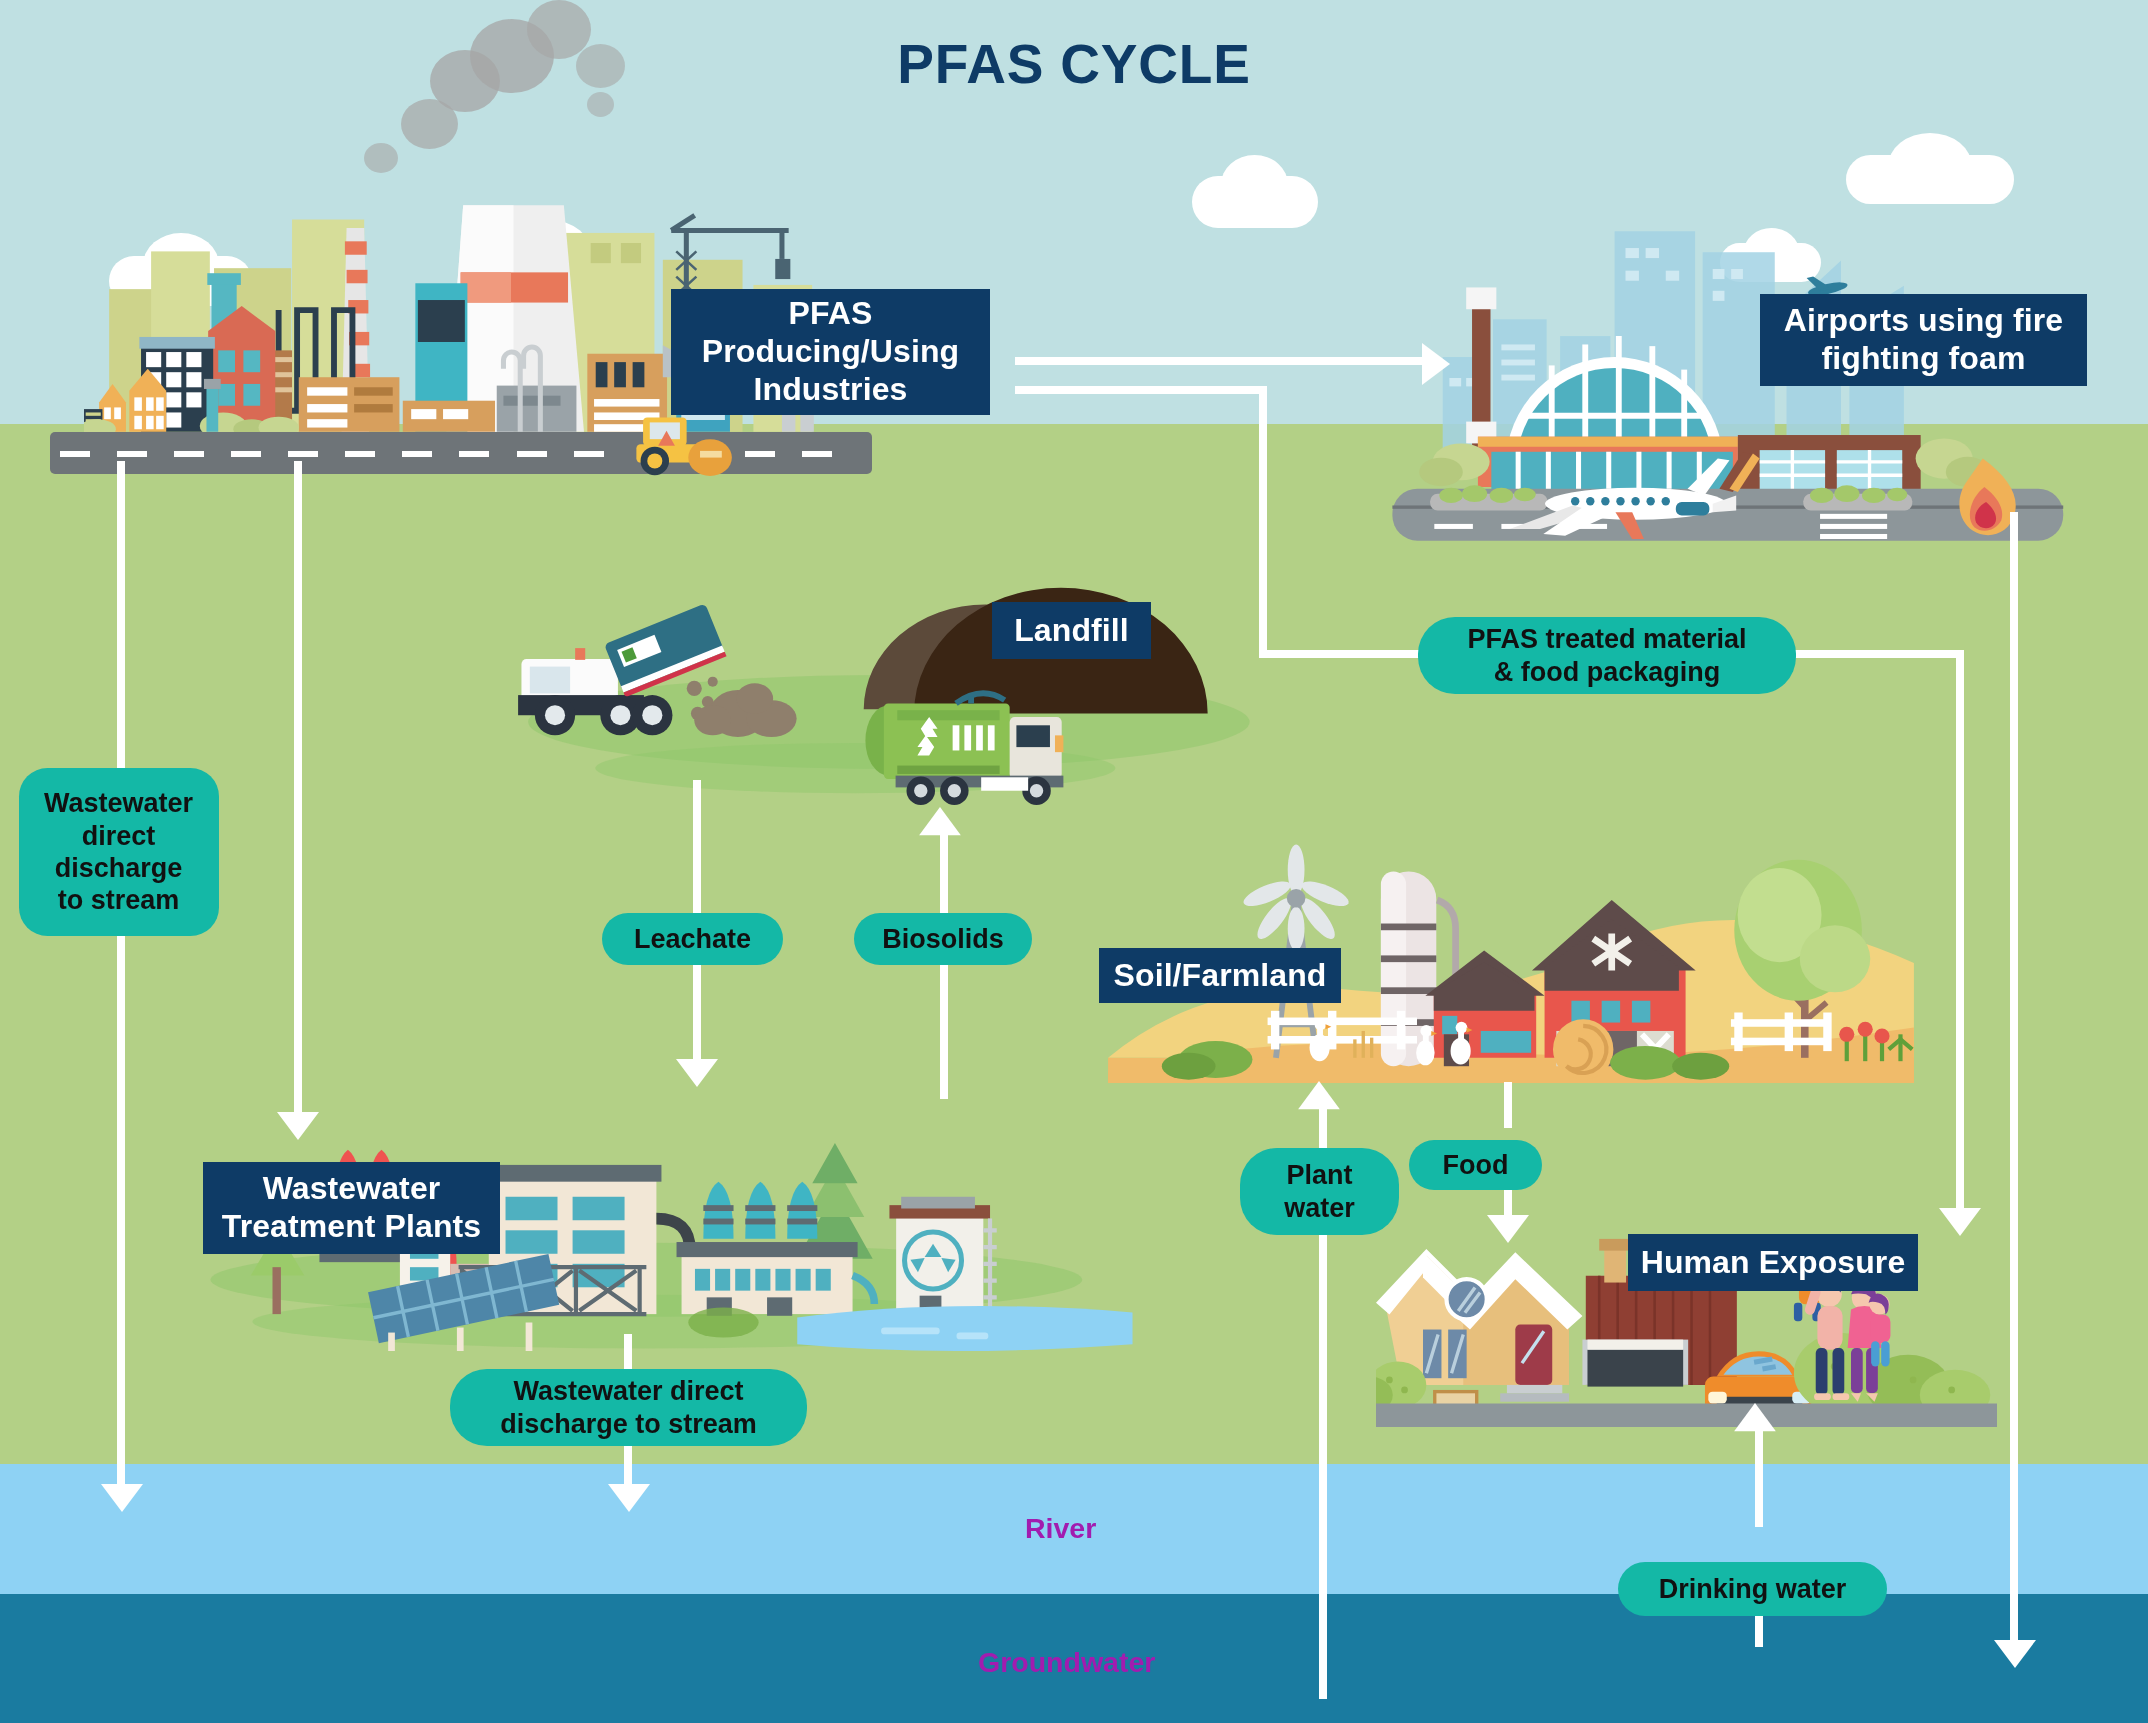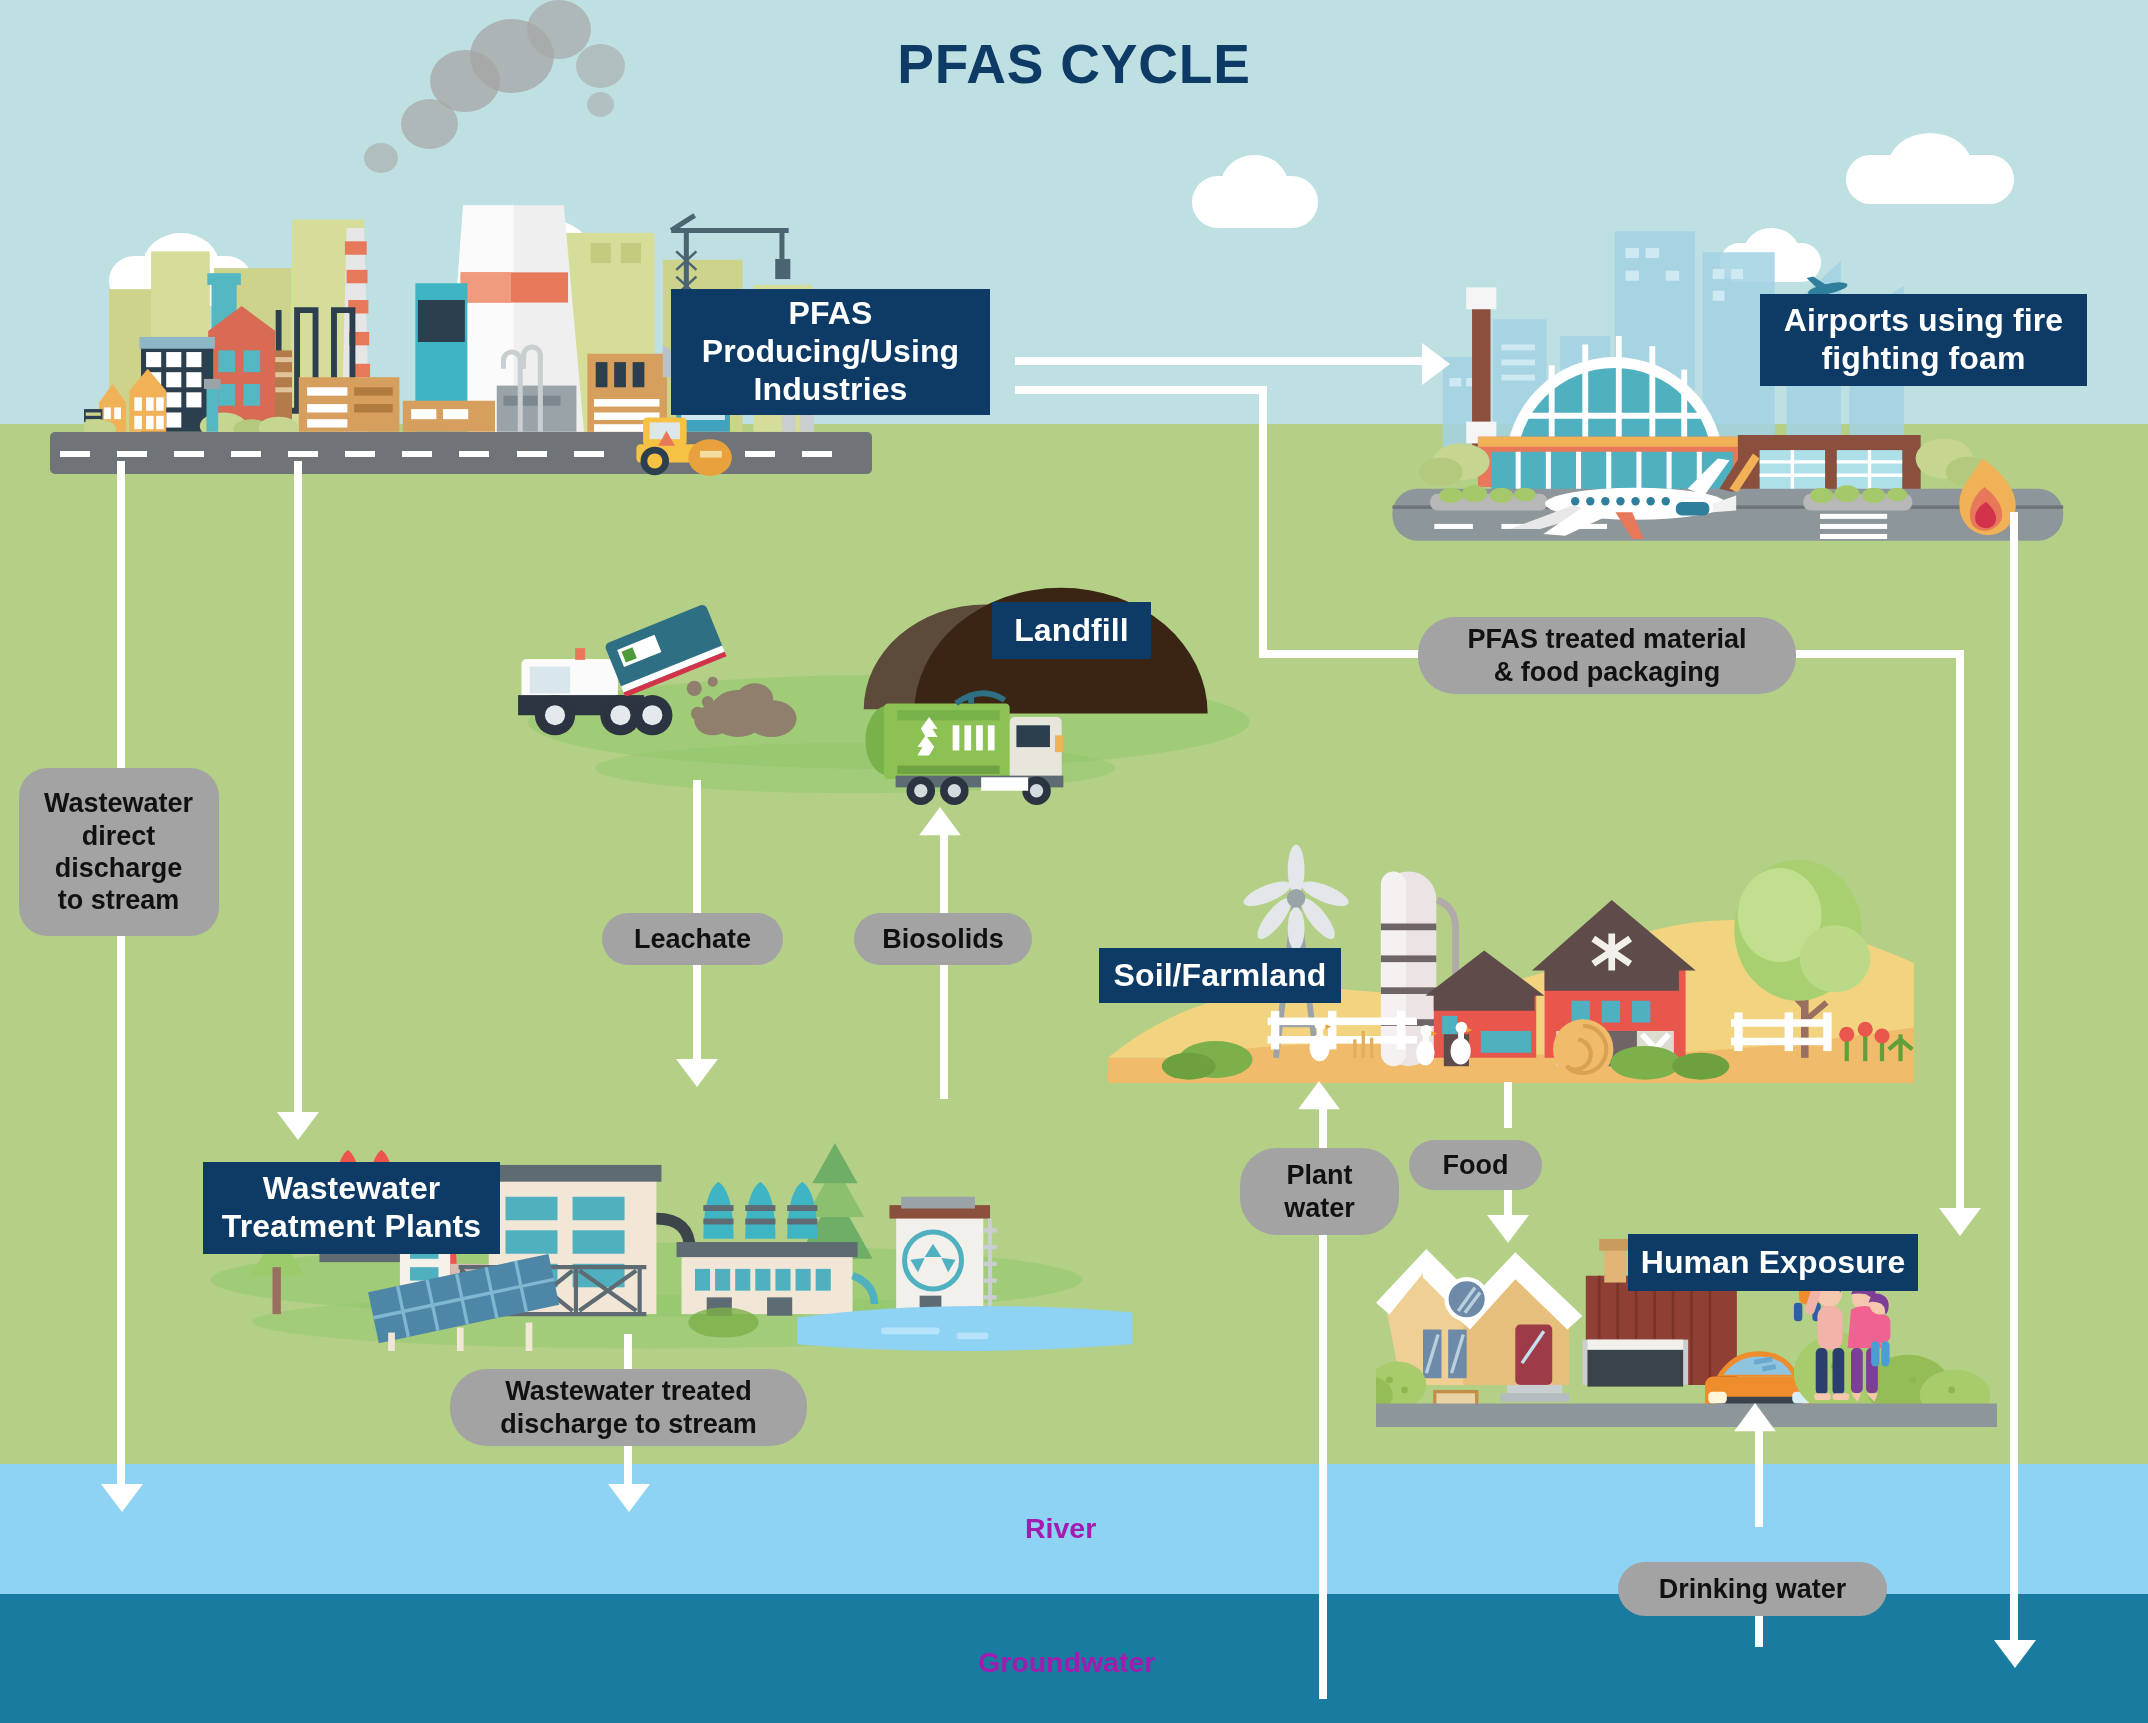--- a/index.html
+++ b/index.html
@@ -19,21 +19,21 @@
 
   
   .abs{position:absolute;}
   .navy-label{
     position:absolute;background:#0e3b66;color:#fff;
     font-weight:700;text-align:center;line-height:1.18;
     display:flex;align-items:center;justify-content:center;
     letter-spacing:0.1px;
   }
   .pill{
-    position:absolute;background:#a3a3a3;color:#111;
+    position:absolute;background:#14b8a6;color:#111;
     font-weight:700;text-align:center;line-height:1.2;
     display:flex;align-items:center;justify-content:center;
     border-radius:37px;padding:6.7px 18.5px;box-sizing:border-box;
   }
   .water-text{position:absolute;color:#a21caf;font-weight:700;}
 
   
   .ln{position:absolute;background:#fff;}
   .ln-v{width:7.6px;}
   .ln-h{height:7.6px;}
@@ -945,21 +945,21 @@
   <div class="pill" style="left:1240px;top:1148px;width:159px;height:87px;font-size:27px;flex-direction:column;border-radius:37px;">
     <span>Plant</span>
     <span>water</span>
   </div>
 
   <div class="pill" style="left:1409px;top:1128px;width:133px;height:50px;font-size:27px;margin-top:12px;">
     <span>Food</span>
   </div>
 
   <div class="pill" style="left:450px;top:1369px;width:357px;height:77px;font-size:27px;flex-direction:column;">
-    <span>Wastewater treated</span>
+    <span>Wastewater direct</span>
     <span>discharge to stream</span>
   </div>
 
   <div class="pill" style="left:1618px;top:1562px;width:269px;height:54px;font-size:27px;">
     <span>Drinking water</span>
   </div>
 
   <div class="water-text" style="left:1025px;top:1512px;font-size:28.5px;">
     <span>River</span>
   </div>

